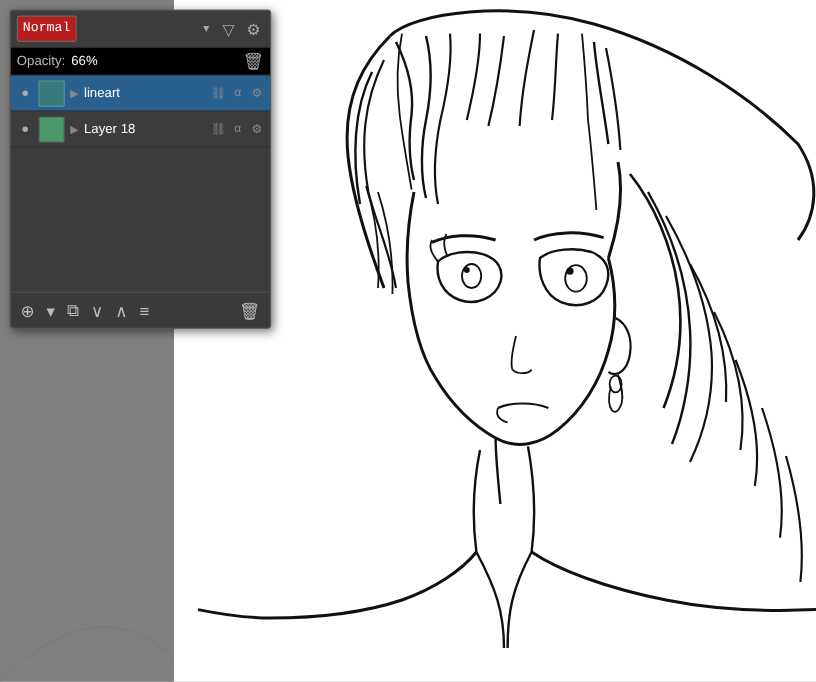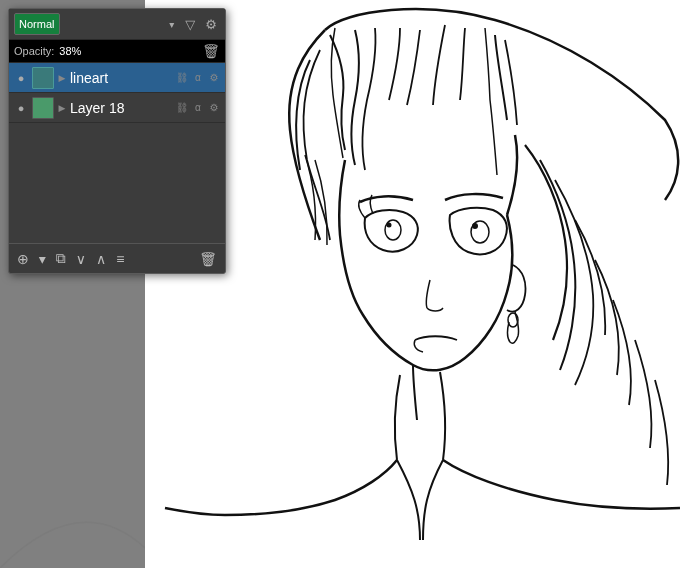--- a/index.html
+++ b/index.html
@@ -95,30 +95,31 @@
       display: flex;
       align-items: center;
       padding: 4px 5px;
       gap: 4px;
       background: #3c3c3c;
       border-bottom: 1px solid #2a2a2a;
     }
 
     .blend-select {
       flex: 1;
-      background: #15803d;
+      background: #b91c1c;
       border: 1px solid #666;
       border-radius: 2px;
       color: #fff;
       font-size: 11px;
       padding: 2px 4px;
       height: 22px;
       appearance: none;
       -webkit-appearance: none;
       cursor: pointer;
+      font-family: Liberation Mono, monospace;
     }
 
     .blend-select-wrapper {
       flex: 1;
       position: relative;
     }
 
     .blend-select-wrapper::after {
       content: '▾';
       position: absolute;
@@ -225,21 +226,21 @@
       height: 10px;
       display: flex;
       align-items: center;
       justify-content: center;
       color: #888;
       font-size: 9px;
     }
 
     .layer-name {
       flex: 1;
-      font-size: 14px;
+      font-size: 11px;
       color: #fff;
       overflow: hidden;
       text-overflow: ellipsis;
       white-space: nowrap;
     }
 
     .layer-icons-right {
       display: flex;
       gap: 2px;
       align-items: center;
@@ -403,21 +404,21 @@
       <select class="blend-select">
         <option>Normal</option>
       </select>
     </div>
     <button class="icon-btn" title="Filter">▽</button>
     <button class="icon-btn" title="Settings">⚙</button>
   </div>
 
   <div class="opacity-row">
     <span class="opacity-label">Opacity:</span>
-    <span class="opacity-value">38%</span>
+    <span class="opacity-value">66%</span>
     <button class="trash-btn">🗑</button>
   </div>
 
   <div class="layer-list">
 
     <div class="layer-item active">
       <div class="eye-icon">●</div>
       <div class="layer-thumb layer-thumb-lineart"></div>
       <div class="layer-arrow">▶</div>
       <span class="layer-name">lineart</span>

